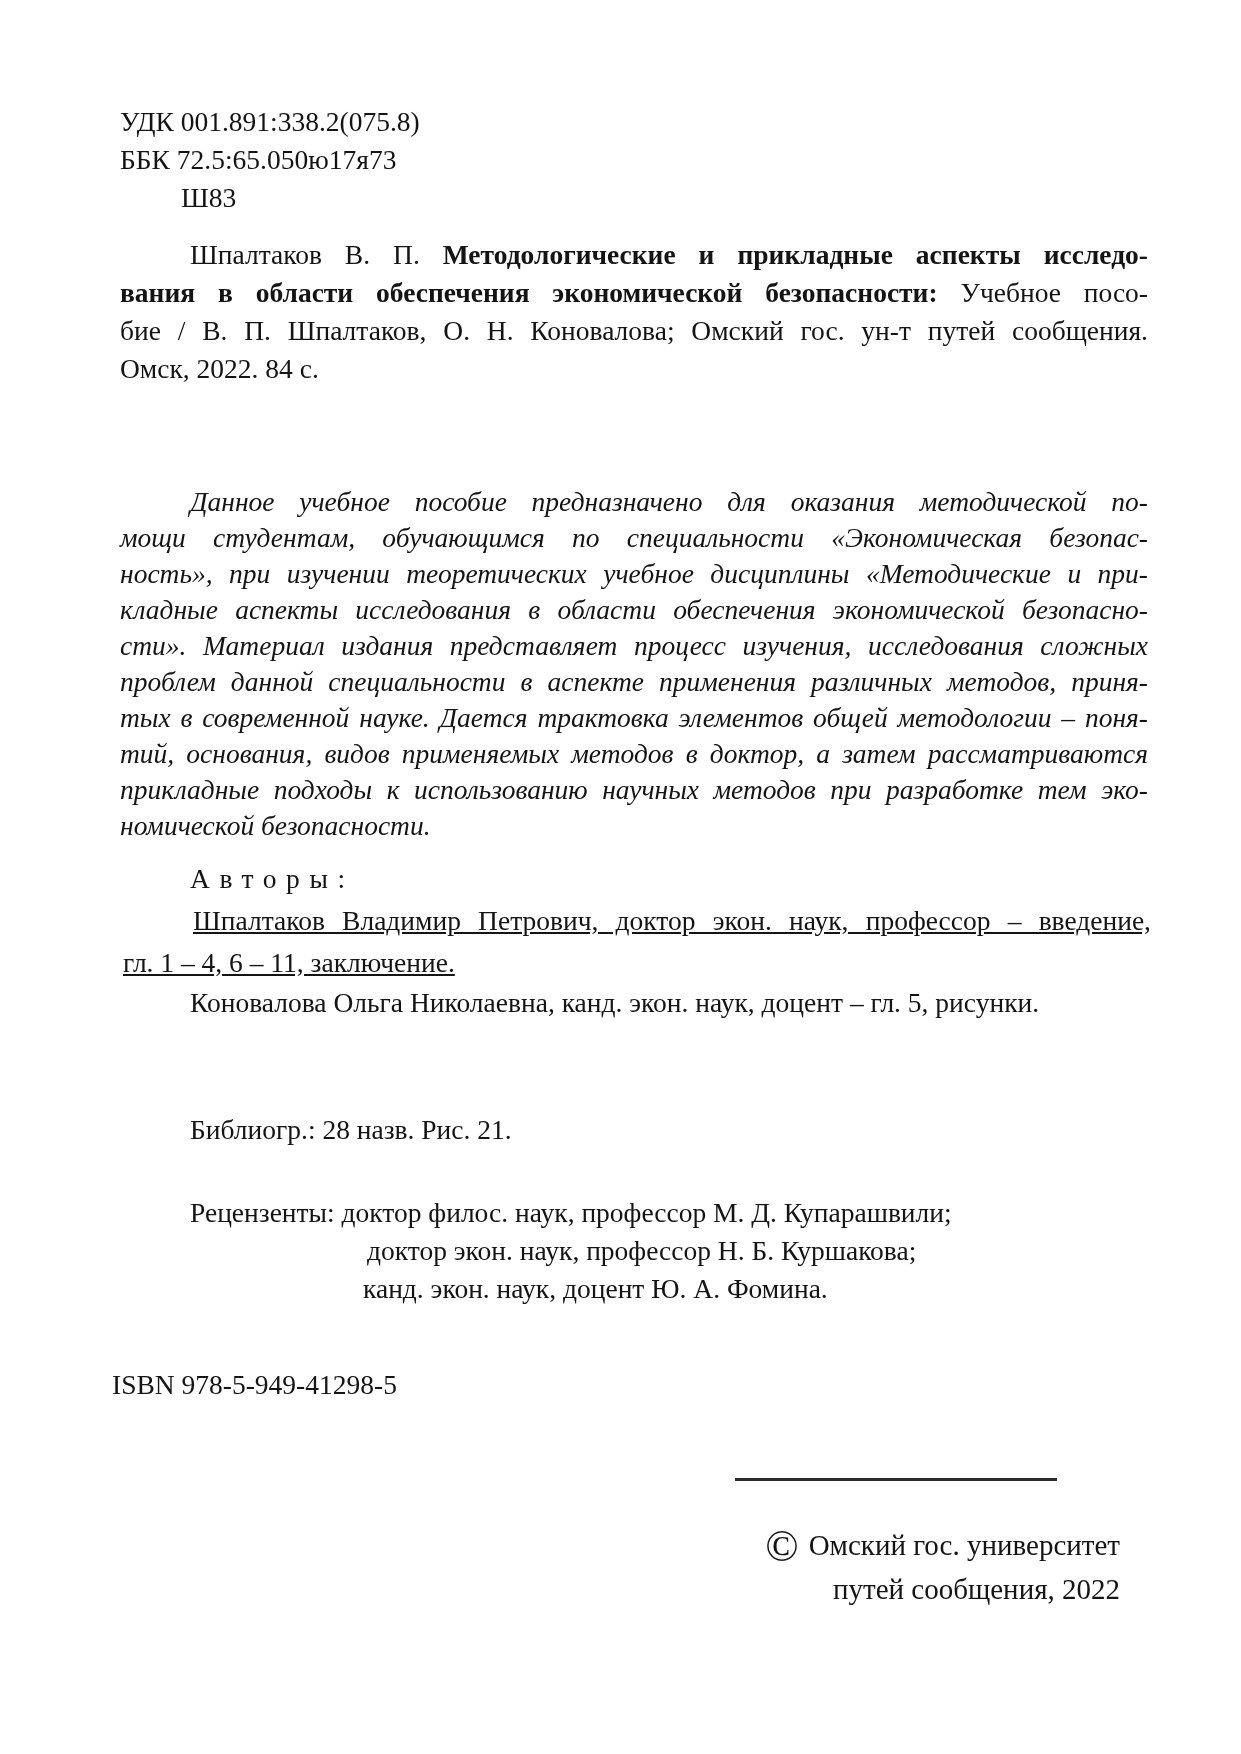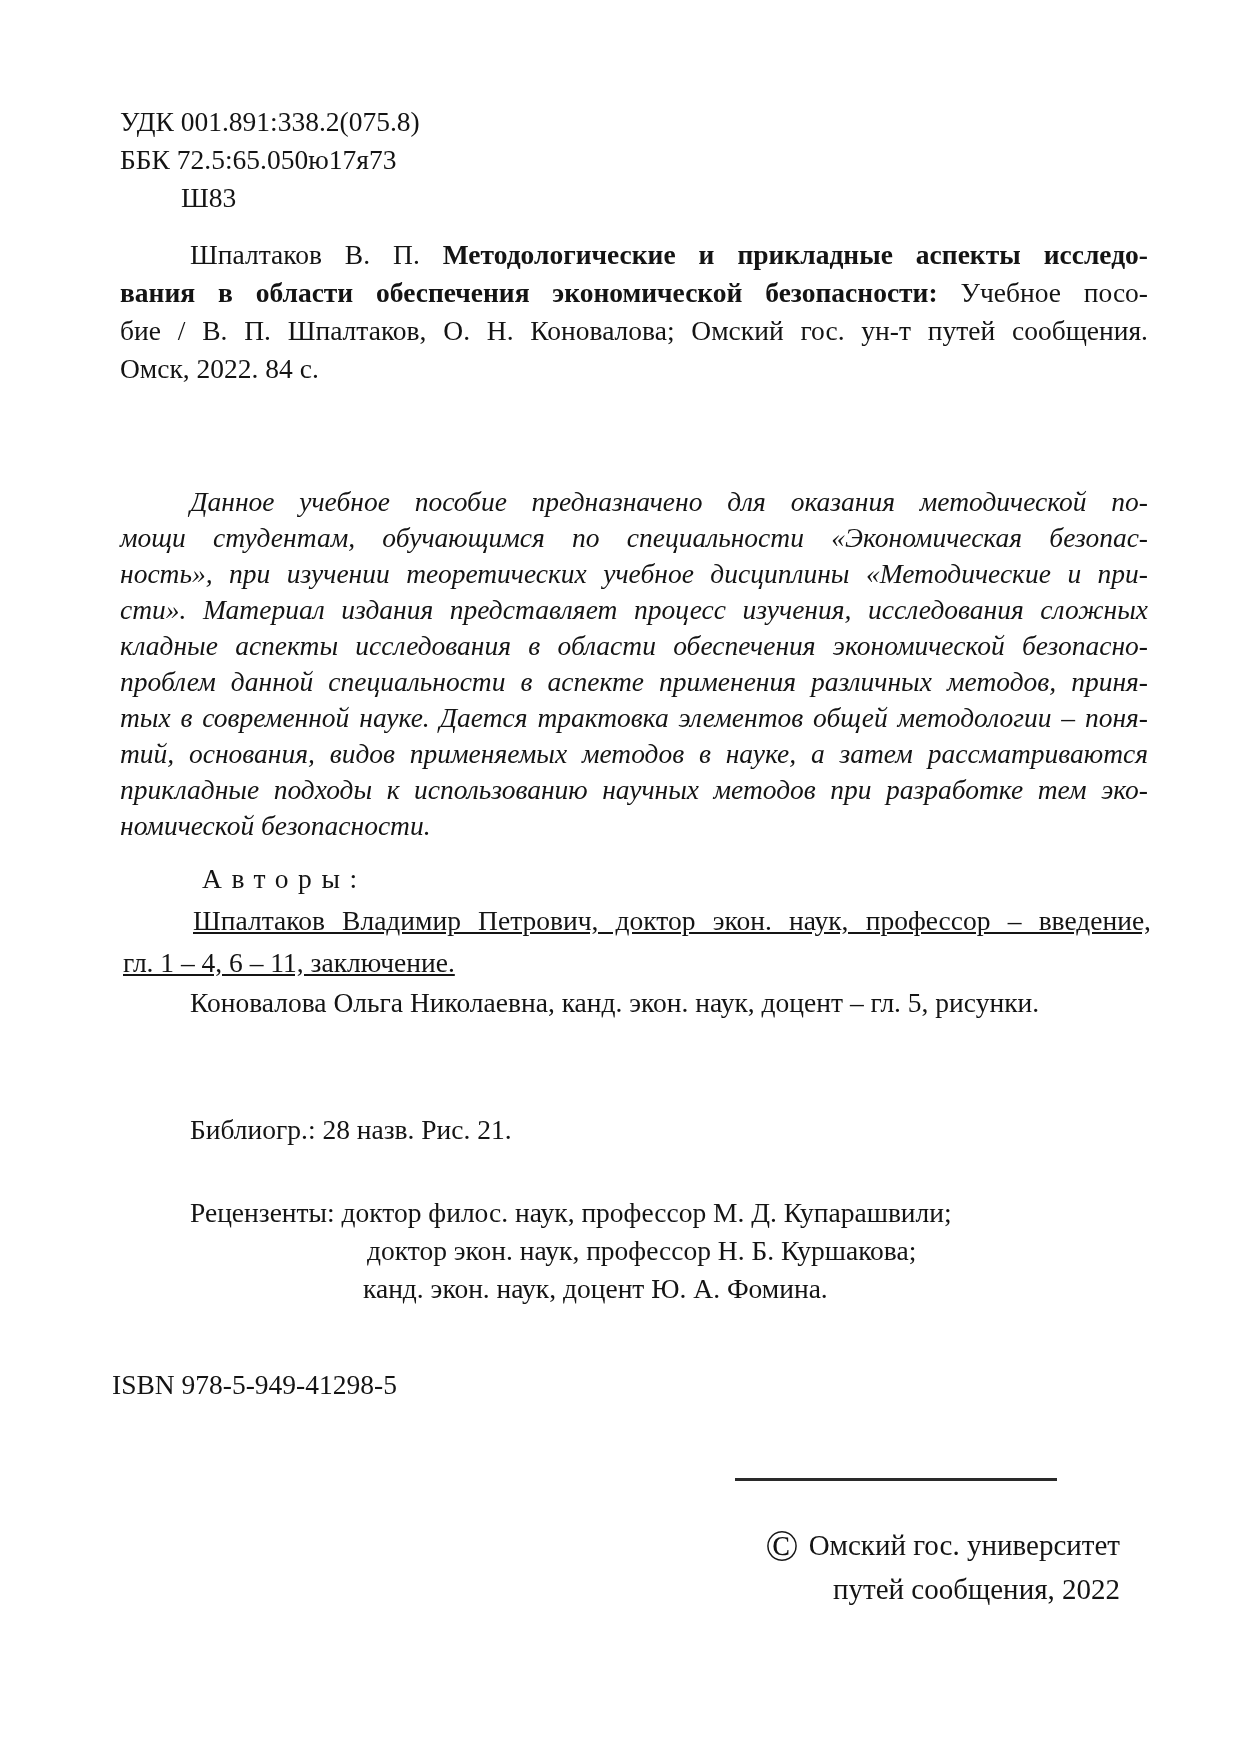--- a/index.html
+++ b/index.html
@@ -14,21 +14,21 @@
   }
   .abs{position:absolute;}
   .tl{min-height:1em;}
   .just{text-align:justify;text-align-last:justify;}
   .ind{text-indent:70px;}
   .b{font-weight:bold;}
   #udk-block{left:120px;top:103px;line-height:38px;}
   #udk-sign{padding-left:61px;}
   #citation{left:120px;top:236px;width:1028px;line-height:38px;}
   #annotation{left:120px;top:484px;width:1028px;line-height:36px;font-style:italic;}
-  #authors-heading{left:202px;top:860px;line-height:38px;letter-spacing:0.35em;}
+  #authors-heading{left:190px;top:860px;line-height:38px;letter-spacing:0.35em;}
   #authors-p1{left:123px;top:900px;width:1028px;line-height:42px;text-decoration:underline;}
   #authors-p2{left:120px;top:984px;width:1028px;line-height:38px;text-indent:70px;}
   #bibliography{left:190px;top:1111px;line-height:38px;}
   #reviewers{left:120px;top:1194px;width:1028px;line-height:38px;}
   .rev-line1{padding-left:70px;}
   .rev-line2{padding-left:247px;}
   .rev-line3{padding-left:243px;}
   #isbn{left:112px;top:1366px;line-height:38px;}
   #copyright-rule{left:735px;top:1478px;width:322px;border-top:3px solid #2a2a2a;height:0;}
   #copyright{right:121px;top:1503px;text-align:right;line-height:44px;font-size:29px;margin-top:20px;}
@@ -49,25 +49,25 @@
       <div class="tl just ind"><span>Шпалтаков В. П. </span><span class="b">Методологические и прикладные аспекты исследо-</span></div>
       <div class="tl just"><span class="b">вания в области обеспечения экономической безопасности: </span><span>Учебное посо-</span></div>
       <div class="tl just"><span>бие / В. П. Шпалтаков, О. Н. Коновалова; Омский гос. ун-т путей сообщения.</span></div>
       <div class="tl"><span>Омск, 2022. 84 с.</span></div>
     </div>
 
   <div id="annotation" class="abs">
       <div class="tl just ind"><span>Данное учебное пособие предназначено для оказания методической по-</span></div>
       <div class="tl just"><span>мощи студентам, обучающимся по специальности «Экономическая безопас-</span></div>
       <div class="tl just"><span>ность», при изучении теоретических учебное дисциплины «Методические и при-</span></div>
+      <div class="tl just"><span>кладные аспекты исследования в области обеспечения экономической безопасно-</span></div>
       <div class="tl just"><span>сти». Материал издания представляет процесс изучения, исследования сложных</span></div>
-      <div class="tl just"><span>кладные аспекты исследования в области обеспечения экономической безопасно-</span></div>
       <div class="tl just"><span>проблем данной специальности в аспекте применения различных методов, приня-</span></div>
       <div class="tl just"><span>тых в современной науке. Дается трактовка элементов общей методологии – поня-</span></div>
-      <div class="tl just"><span>тий, основания, видов применяемых методов в науке, а затем рассматриваются</span></div>
+      <div class="tl just"><span>тий, основания, видов применяемых методов в доктор, а затем рассматриваются</span></div>
       <div class="tl just"><span>прикладные подходы к использованию научных методов при разработке тем эко-</span></div>
       <div class="tl"><span>номической безопасности.</span></div>
     </div>
 
   <div id="authors-heading" class="abs">Авторы:</div>
 
   <div id="authors-p1" class="abs">
       <div class="tl just ind"><span>Шпалтаков Владимир Петрович, доктор экон. наук, профессор – введение,</span></div>
       <div class="tl"><span>гл. 1 – 4, 6 – 11, заключение.</span></div>
     </div>

